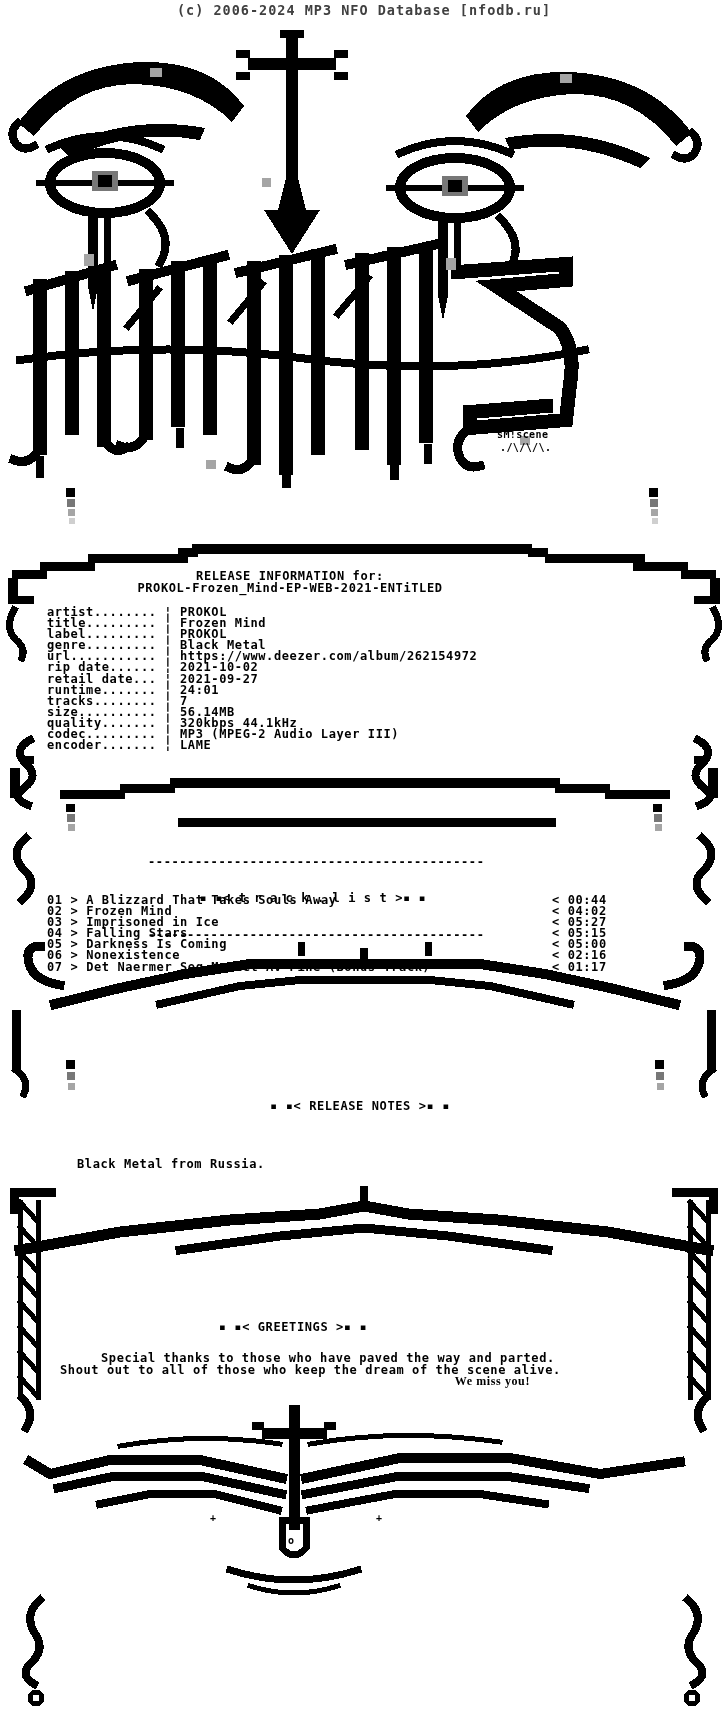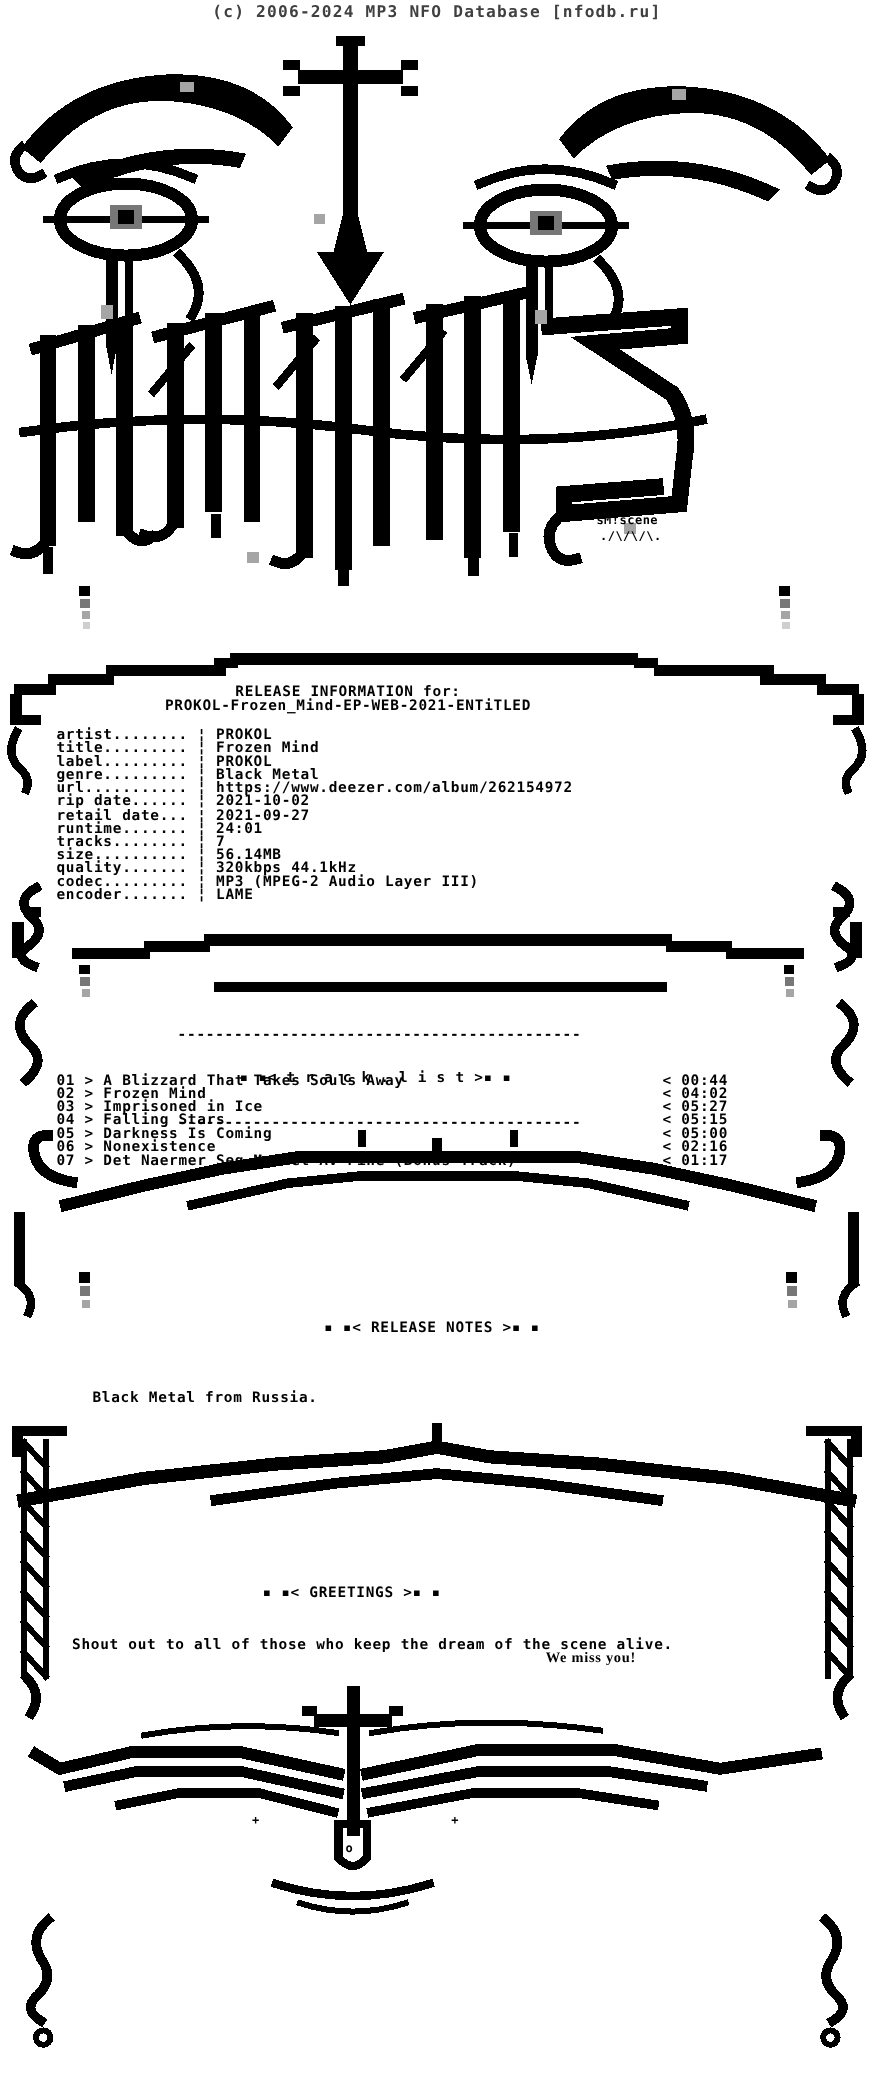--- a/index.html
+++ b/index.html
@@ -204,20 +204,21 @@
     <path d="M180,70 L280,56 L364,48 L448,56 L548,70" stroke-width="9"></path>
     <rect x="360" y="6" width="8" height="22"></rect>
     <path id="zig-left" d="M20,22 L20,42 M20,22 L38,42 M38,22 L38,42 M20,47 L20,67 M20,47 L38,67 M38,47 L38,67 M20,72 L20,92 M20,72 L38,92 M38,72 L38,92 M20,97 L20,117 M20,97 L38,117 M38,97 L38,117 M20,122 L20,142 M20,122 L38,142 M38,122 L38,142 M20,147 L20,167 M20,147 L38,167 M38,147 L38,167 M20,172 L20,192 M20,172 L38,192 M38,172 L38,192 M20,197 L20,217 M20,197 L38,217 M38,197 L38,217 " stroke-width="5"></path>
     <path id="zig-right" d="M690,22 L690,42 M690,22 L708,42 M708,22 L708,42 M690,47 L690,67 M690,47 L708,67 M708,47 L708,67 M690,72 L690,92 M690,72 L708,92 M708,72 L708,92 M690,97 L690,117 M690,97 L708,117 M708,97 L708,117 M690,122 L690,142 M690,122 L708,142 M708,122 L708,142 M690,147 L690,167 M690,147 L708,167 M708,147 L708,167 M690,172 L690,192 M690,172 L708,192 M708,172 L708,192 M690,197 L690,217 M690,197 L708,217 M708,197 L708,217 " stroke-width="5"></path>
     <path d="M22,218 Q36,232 26,248" stroke-width="8"></path>
     <path d="M706,218 Q692,232 702,248" stroke-width="8"></path>
   </svg>
 
   <div class="t center" style="left:143px;top:1282px;width:300px;margin-top:40px;">▪ ▪&lt; GREETINGS &gt;▪ ▪</div>
   <div class="t" style="left:60px;top:1365px;">Shout out to all of those who keep the dream of the scene alive.</div>
+  <div class="t" style="left:101px;top:1353px;">Special thanks to those who have paved the way and parted.</div>
   <div class="t" style="left:330px;top:1376px;width:200px;text-align:right;font-family:Liberation Serif, serif;">We miss you!</div>
 
   <svg width="728" height="328" viewBox="0 0 728 328" style="left:0;top:1400px;">
     <g>
       <rect x="289" y="5" width="11" height="125"></rect>
       <rect x="262" y="28" width="65" height="11"></rect>
       <rect x="252" y="22" width="12" height="8"></rect>
         <rect x="324" y="22" width="12" height="8"></rect>
     </g>
     <g>

